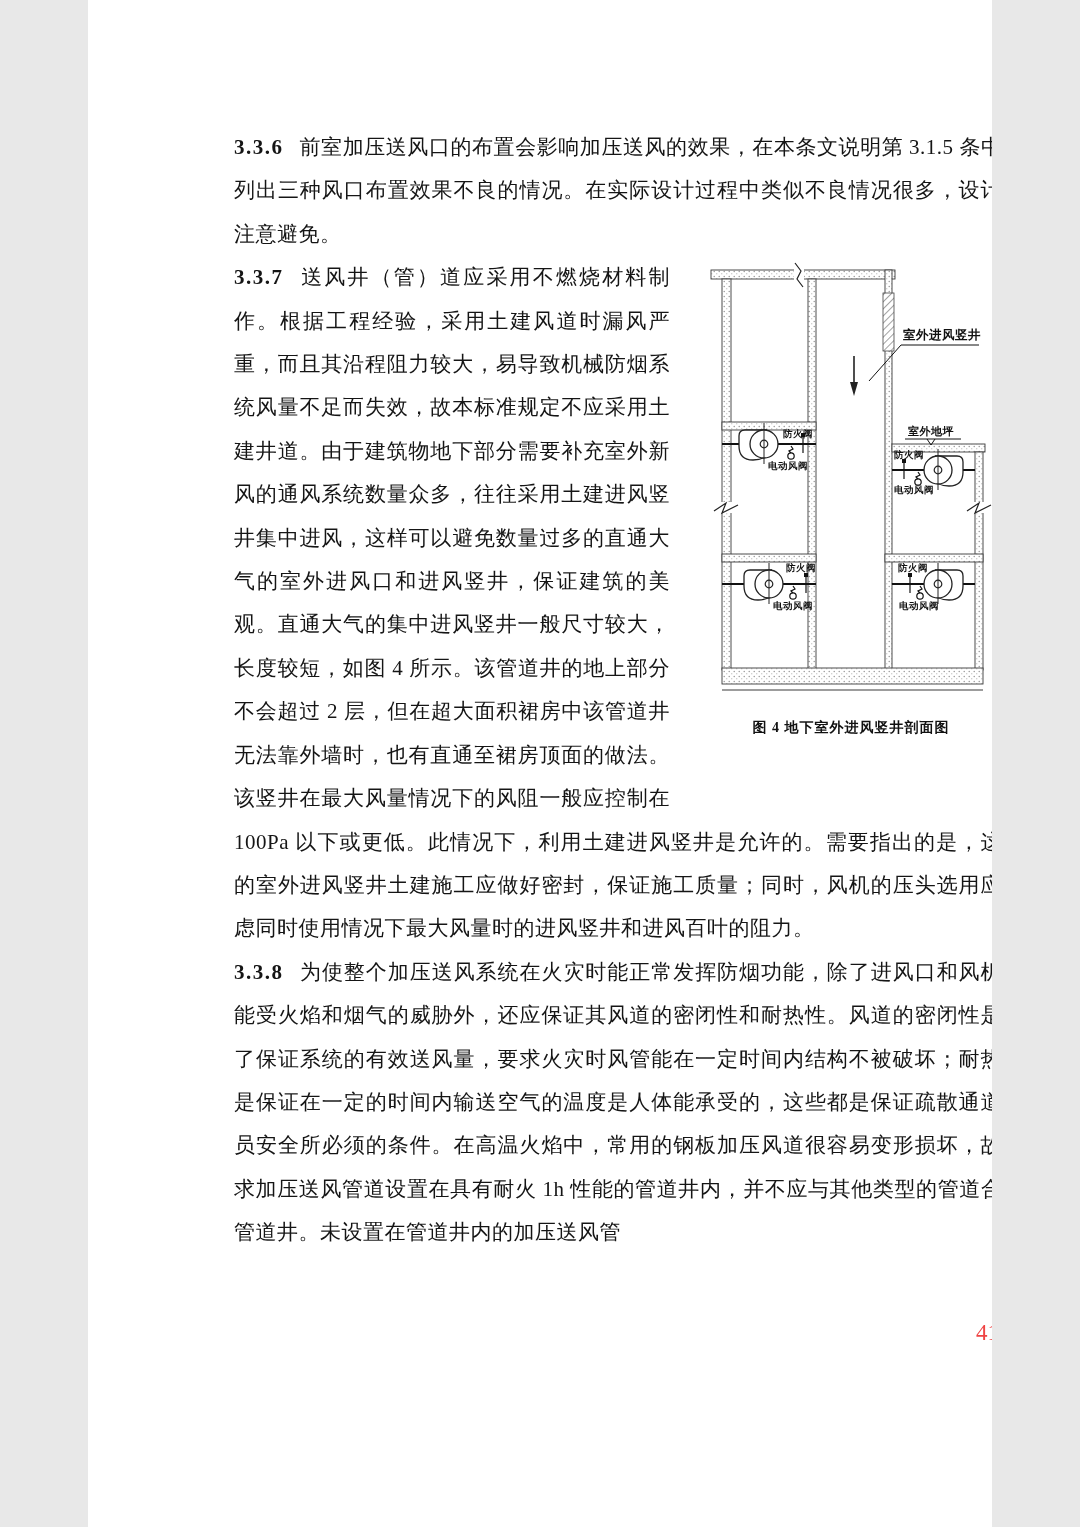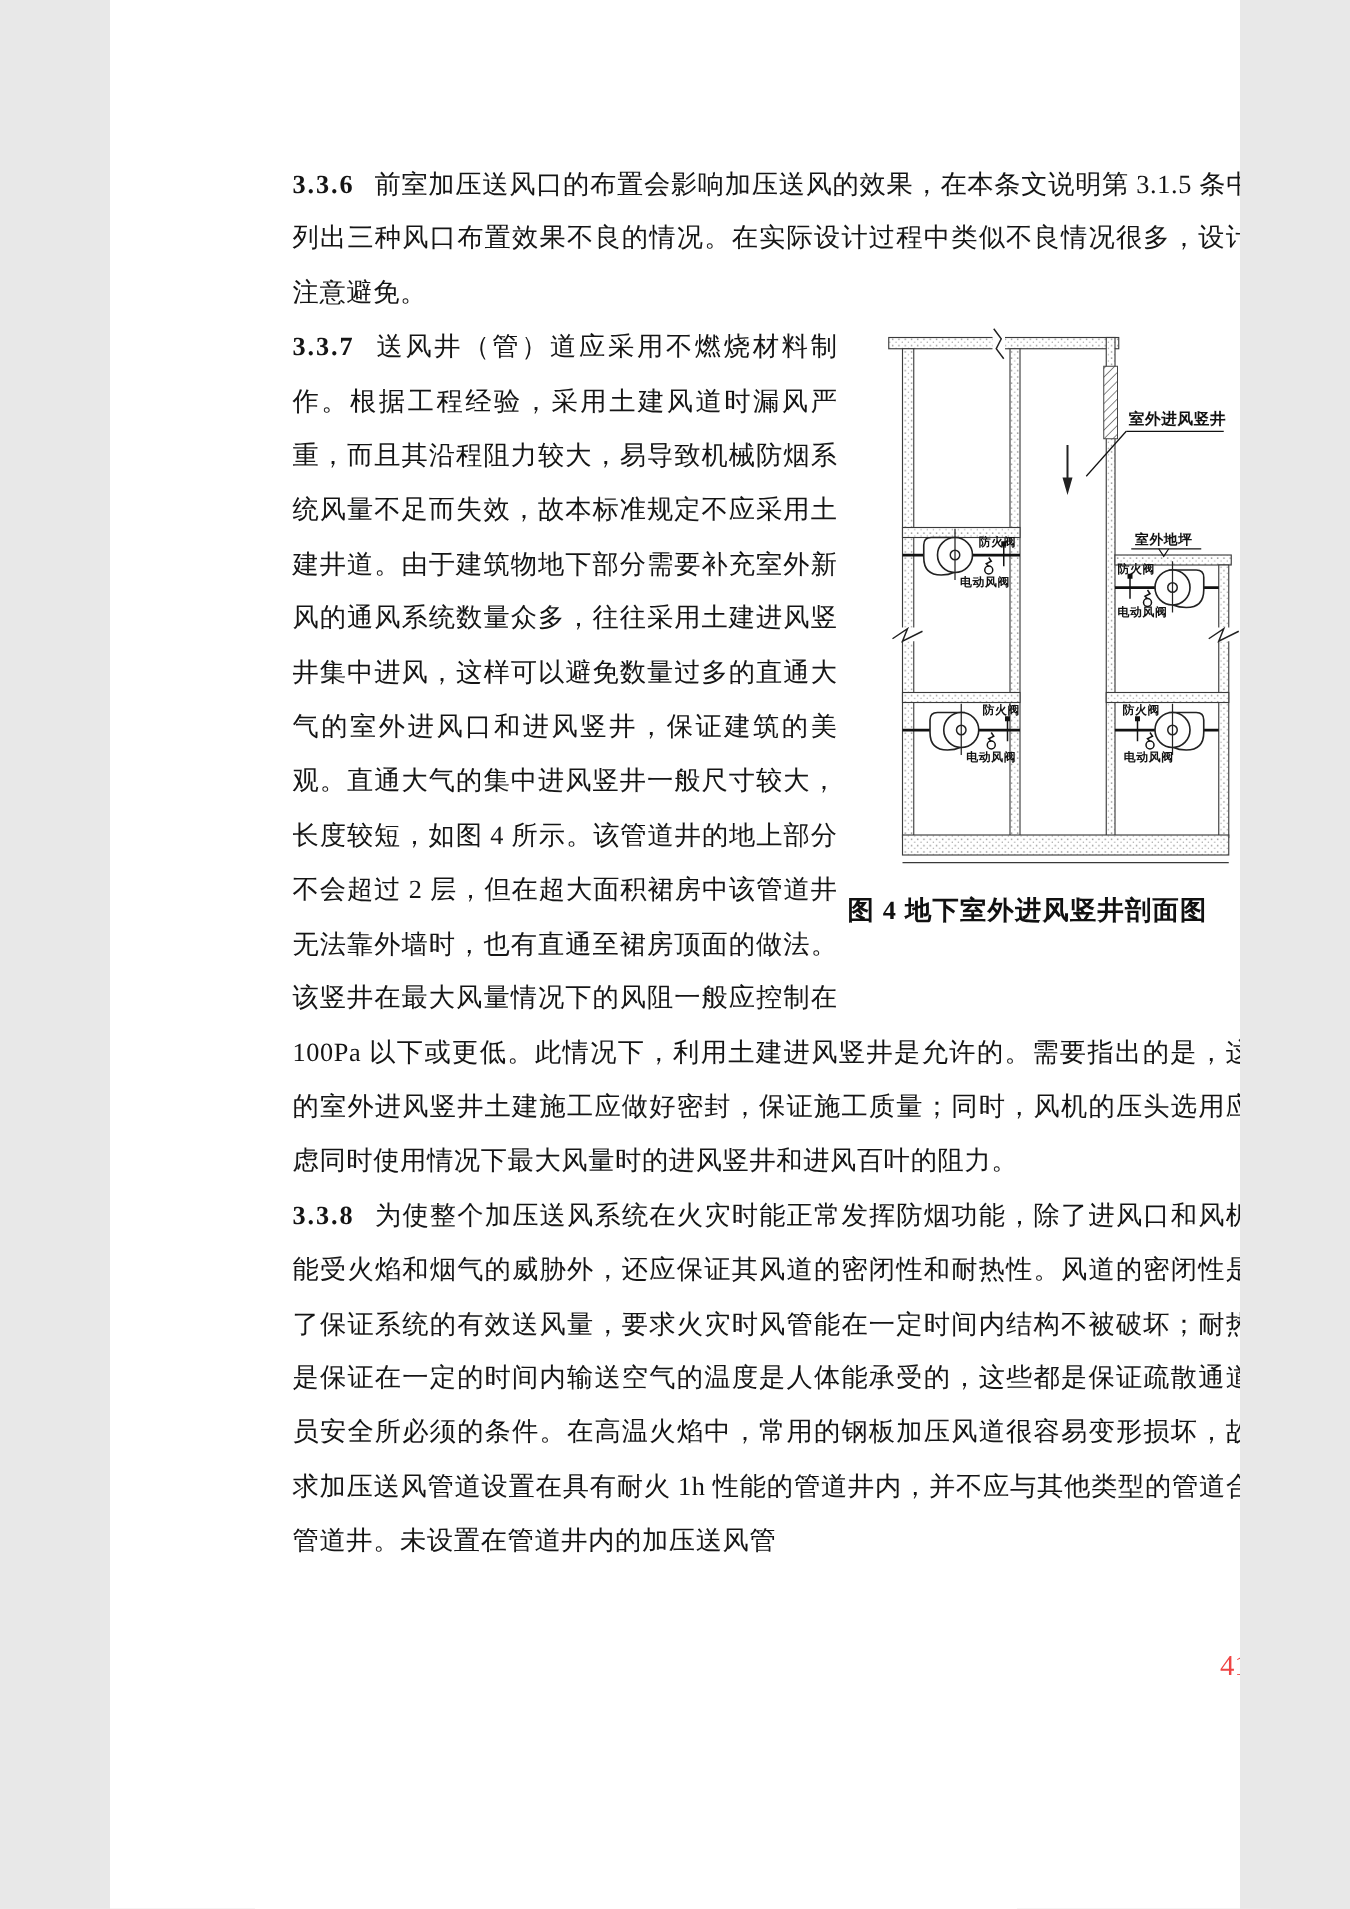--- a/index.html
+++ b/index.html
@@ -31,22 +31,22 @@
     letter-spacing:1.5px;
   }
   .fig{
     float:right;
     width:346px;
     margin:4px 0 55px 8px;
     font-weight:bold;
   }
   .fig svg{ display:block; }
   .fig-caption{
-    text-align:left;
-    font-size:21px;
+    text-align:center;
+    font-size:14px;
     line-height:30px;
     margin-top:8px;
     letter-spacing:1px;
     color:#111;
   }
   .page-number{
     position:absolute;
     left:888px;
     top:1320px;
     font-size:23px;

